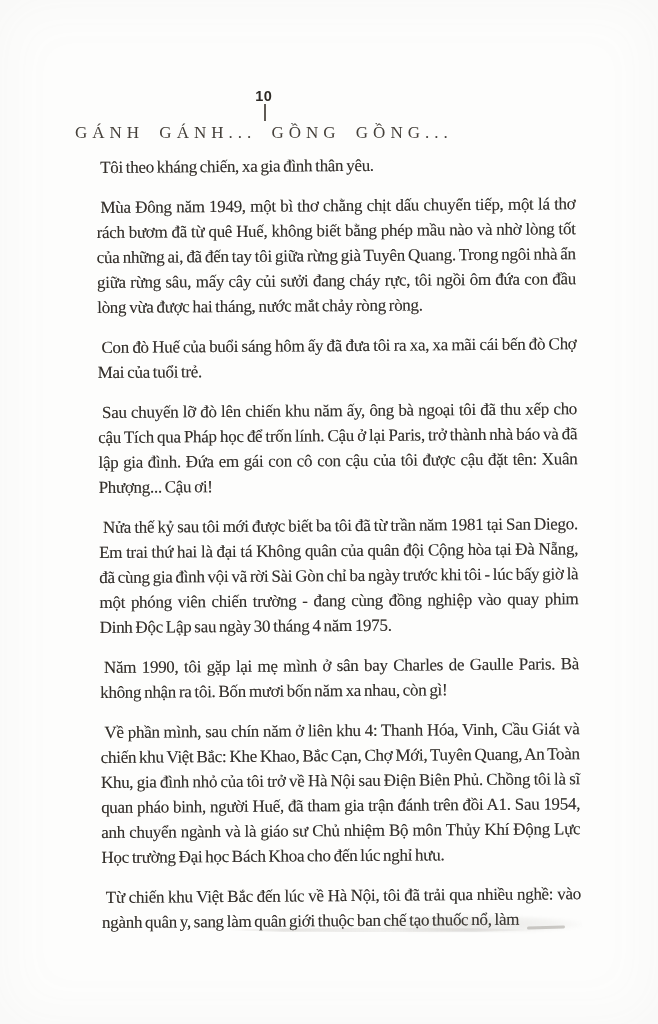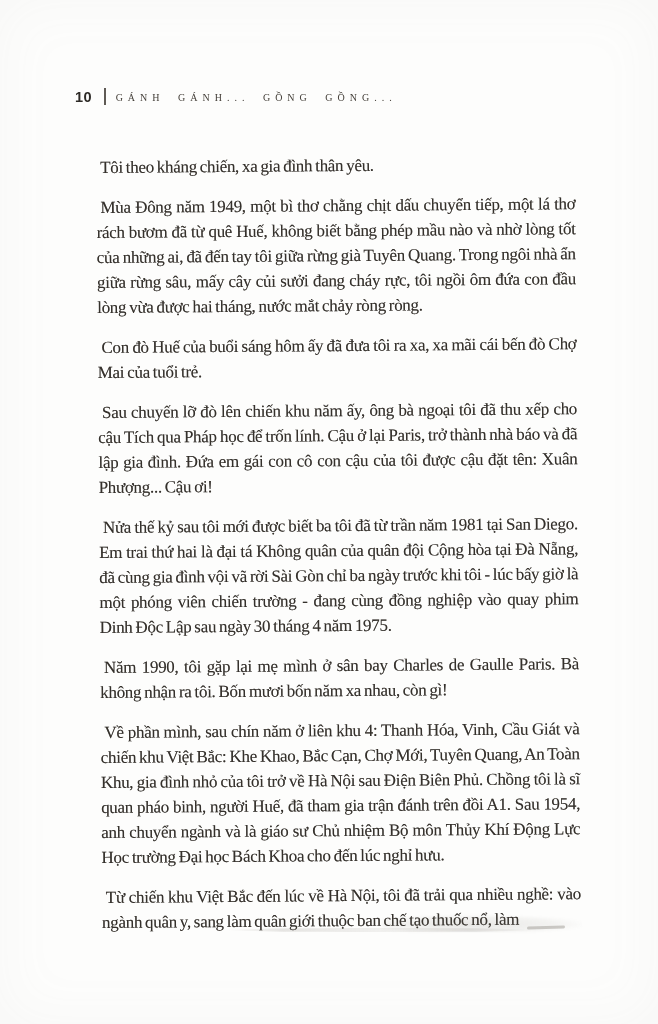--- a/index.html
+++ b/index.html
@@ -20,37 +20,38 @@
   }
 
   
   .running-head {
     position: absolute;
     top: 88px;
     left: 75px;
     display: flex;
     align-items: center;
     white-space: nowrap;
+    flex-direction: column;
   }
   .page-number {
     font-family: "Liberation Sans", sans-serif;
     font-weight: 700;
     font-size: 14.5px;
     letter-spacing: 0.5px;
     color: #2d2a26;
   }
   .head-divider {
     display: inline-block;
     width: 1.5px;
     height: 17px;
     background: #5f5a54;
     margin: 0 10px 0 12px;
   }
   .running-title {
-    font-size: 10px;
+    font-size: 17px;
     letter-spacing: 5px;
     word-spacing: 6px;
     color: #45403a;
     padding-top: 2px;
     font-family: Liberation Serif, serif;
   }
 
   
   .body-text {
     position: absolute;

